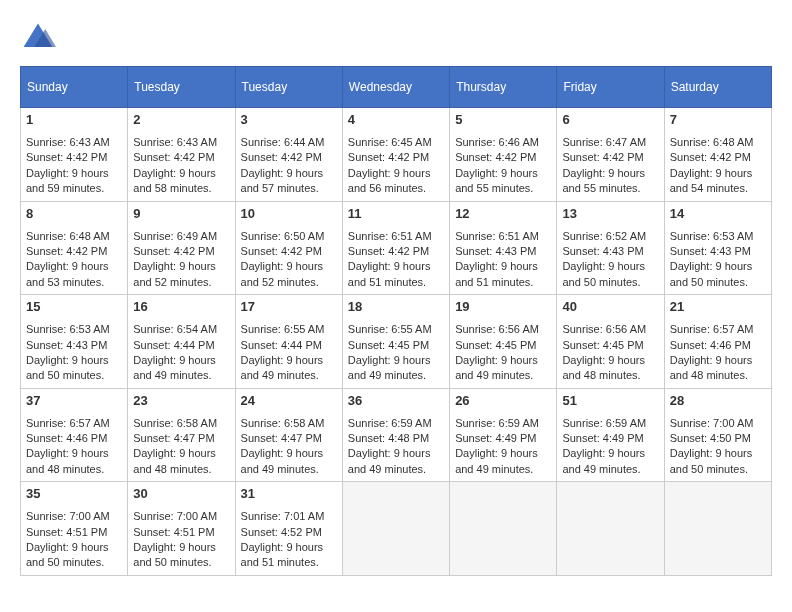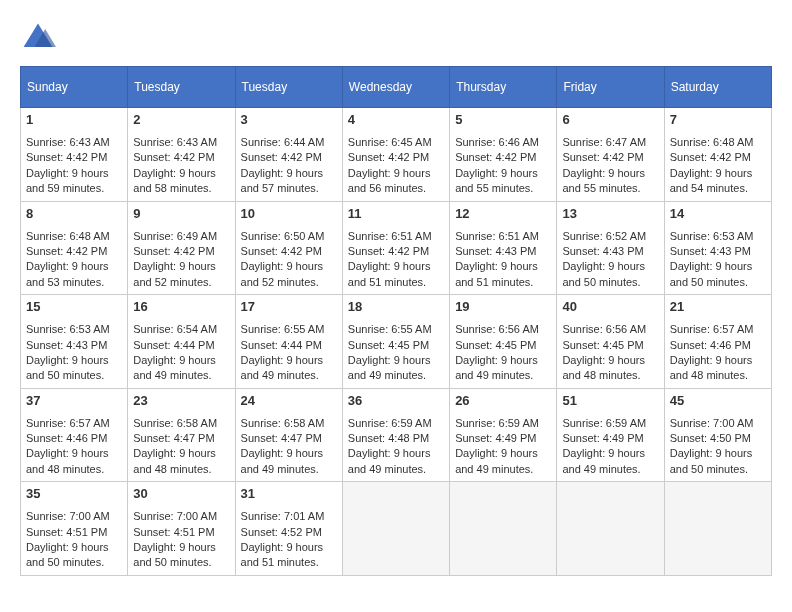--- a/index.html
+++ b/index.html
@@ -222,21 +222,21 @@
         </td>
         <td>
           <span class="day-num">26</span>
           <div class="day-info">Sunrise: 6:59 AM<br>Sunset: 4:49 PM<br>Daylight: 9 hours and 49 minutes.</div>
         </td>
         <td>
           <span class="day-num">51</span>
           <div class="day-info">Sunrise: 6:59 AM<br>Sunset: 4:49 PM<br>Daylight: 9 hours and 49 minutes.</div>
         </td>
         <td>
-          <span class="day-num">45</span>
+          <span class="day-num">28</span>
           <div class="day-info">Sunrise: 7:00 AM<br>Sunset: 4:50 PM<br>Daylight: 9 hours and 50 minutes.</div>
         </td>
       </tr>
       <tr>
         <td>
           <span class="day-num">35</span>
           <div class="day-info">Sunrise: 7:00 AM<br>Sunset: 4:51 PM<br>Daylight: 9 hours and 50 minutes.</div>
         </td>
         <td>
           <span class="day-num">30</span>

